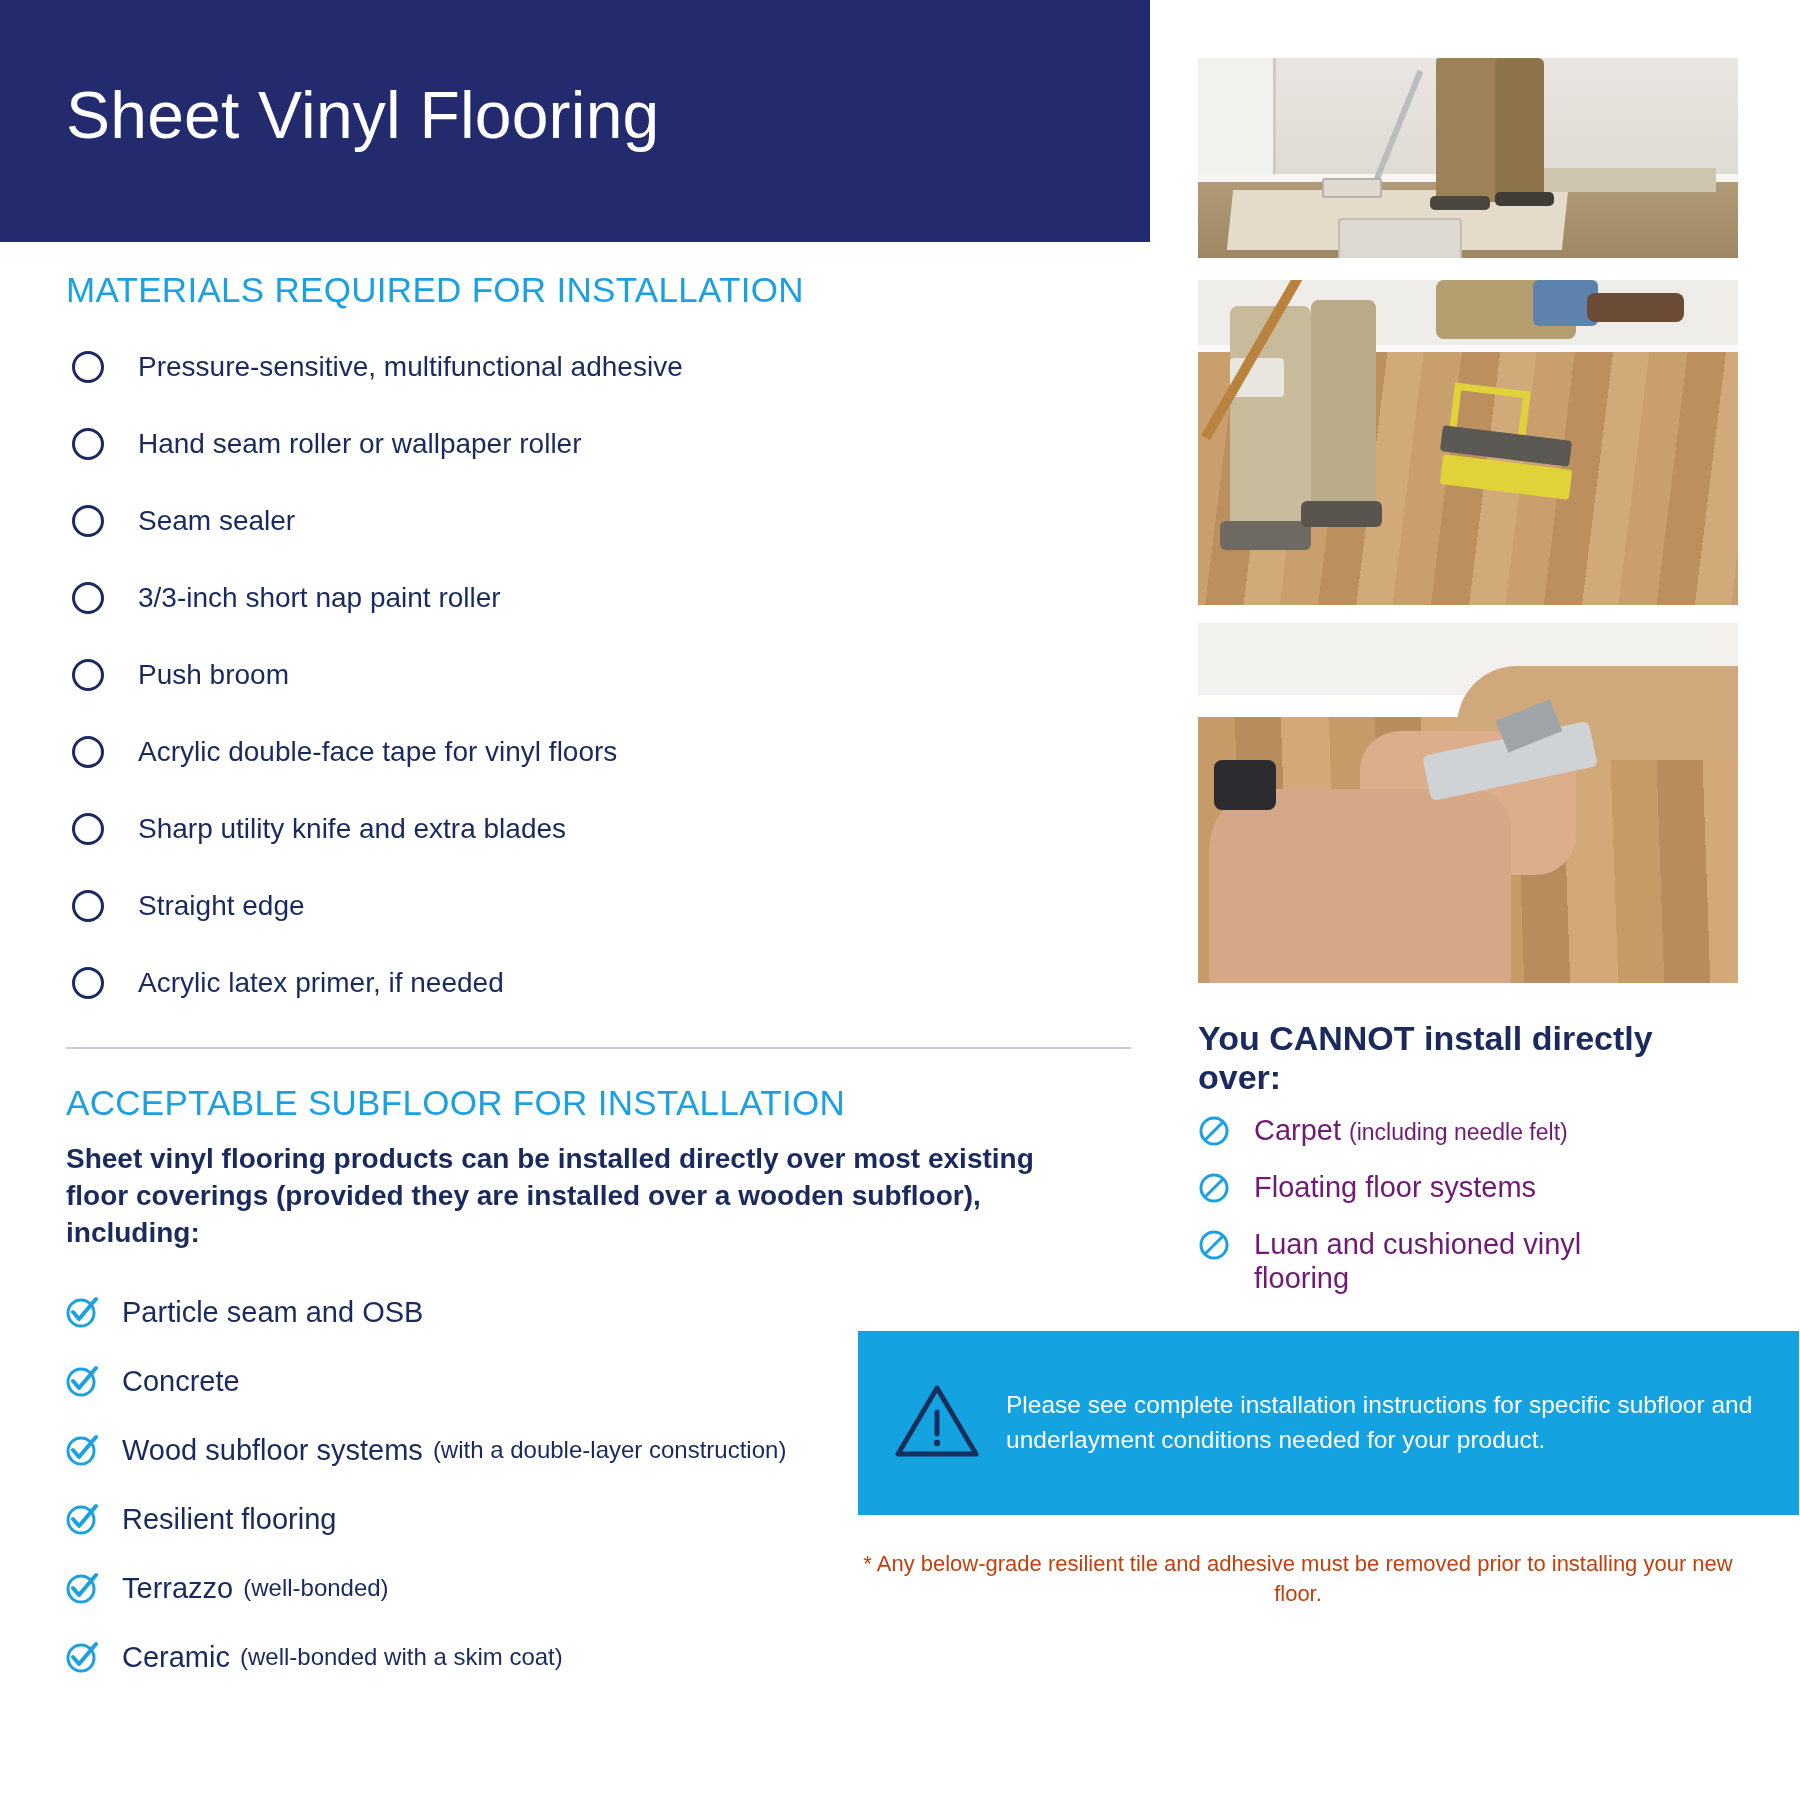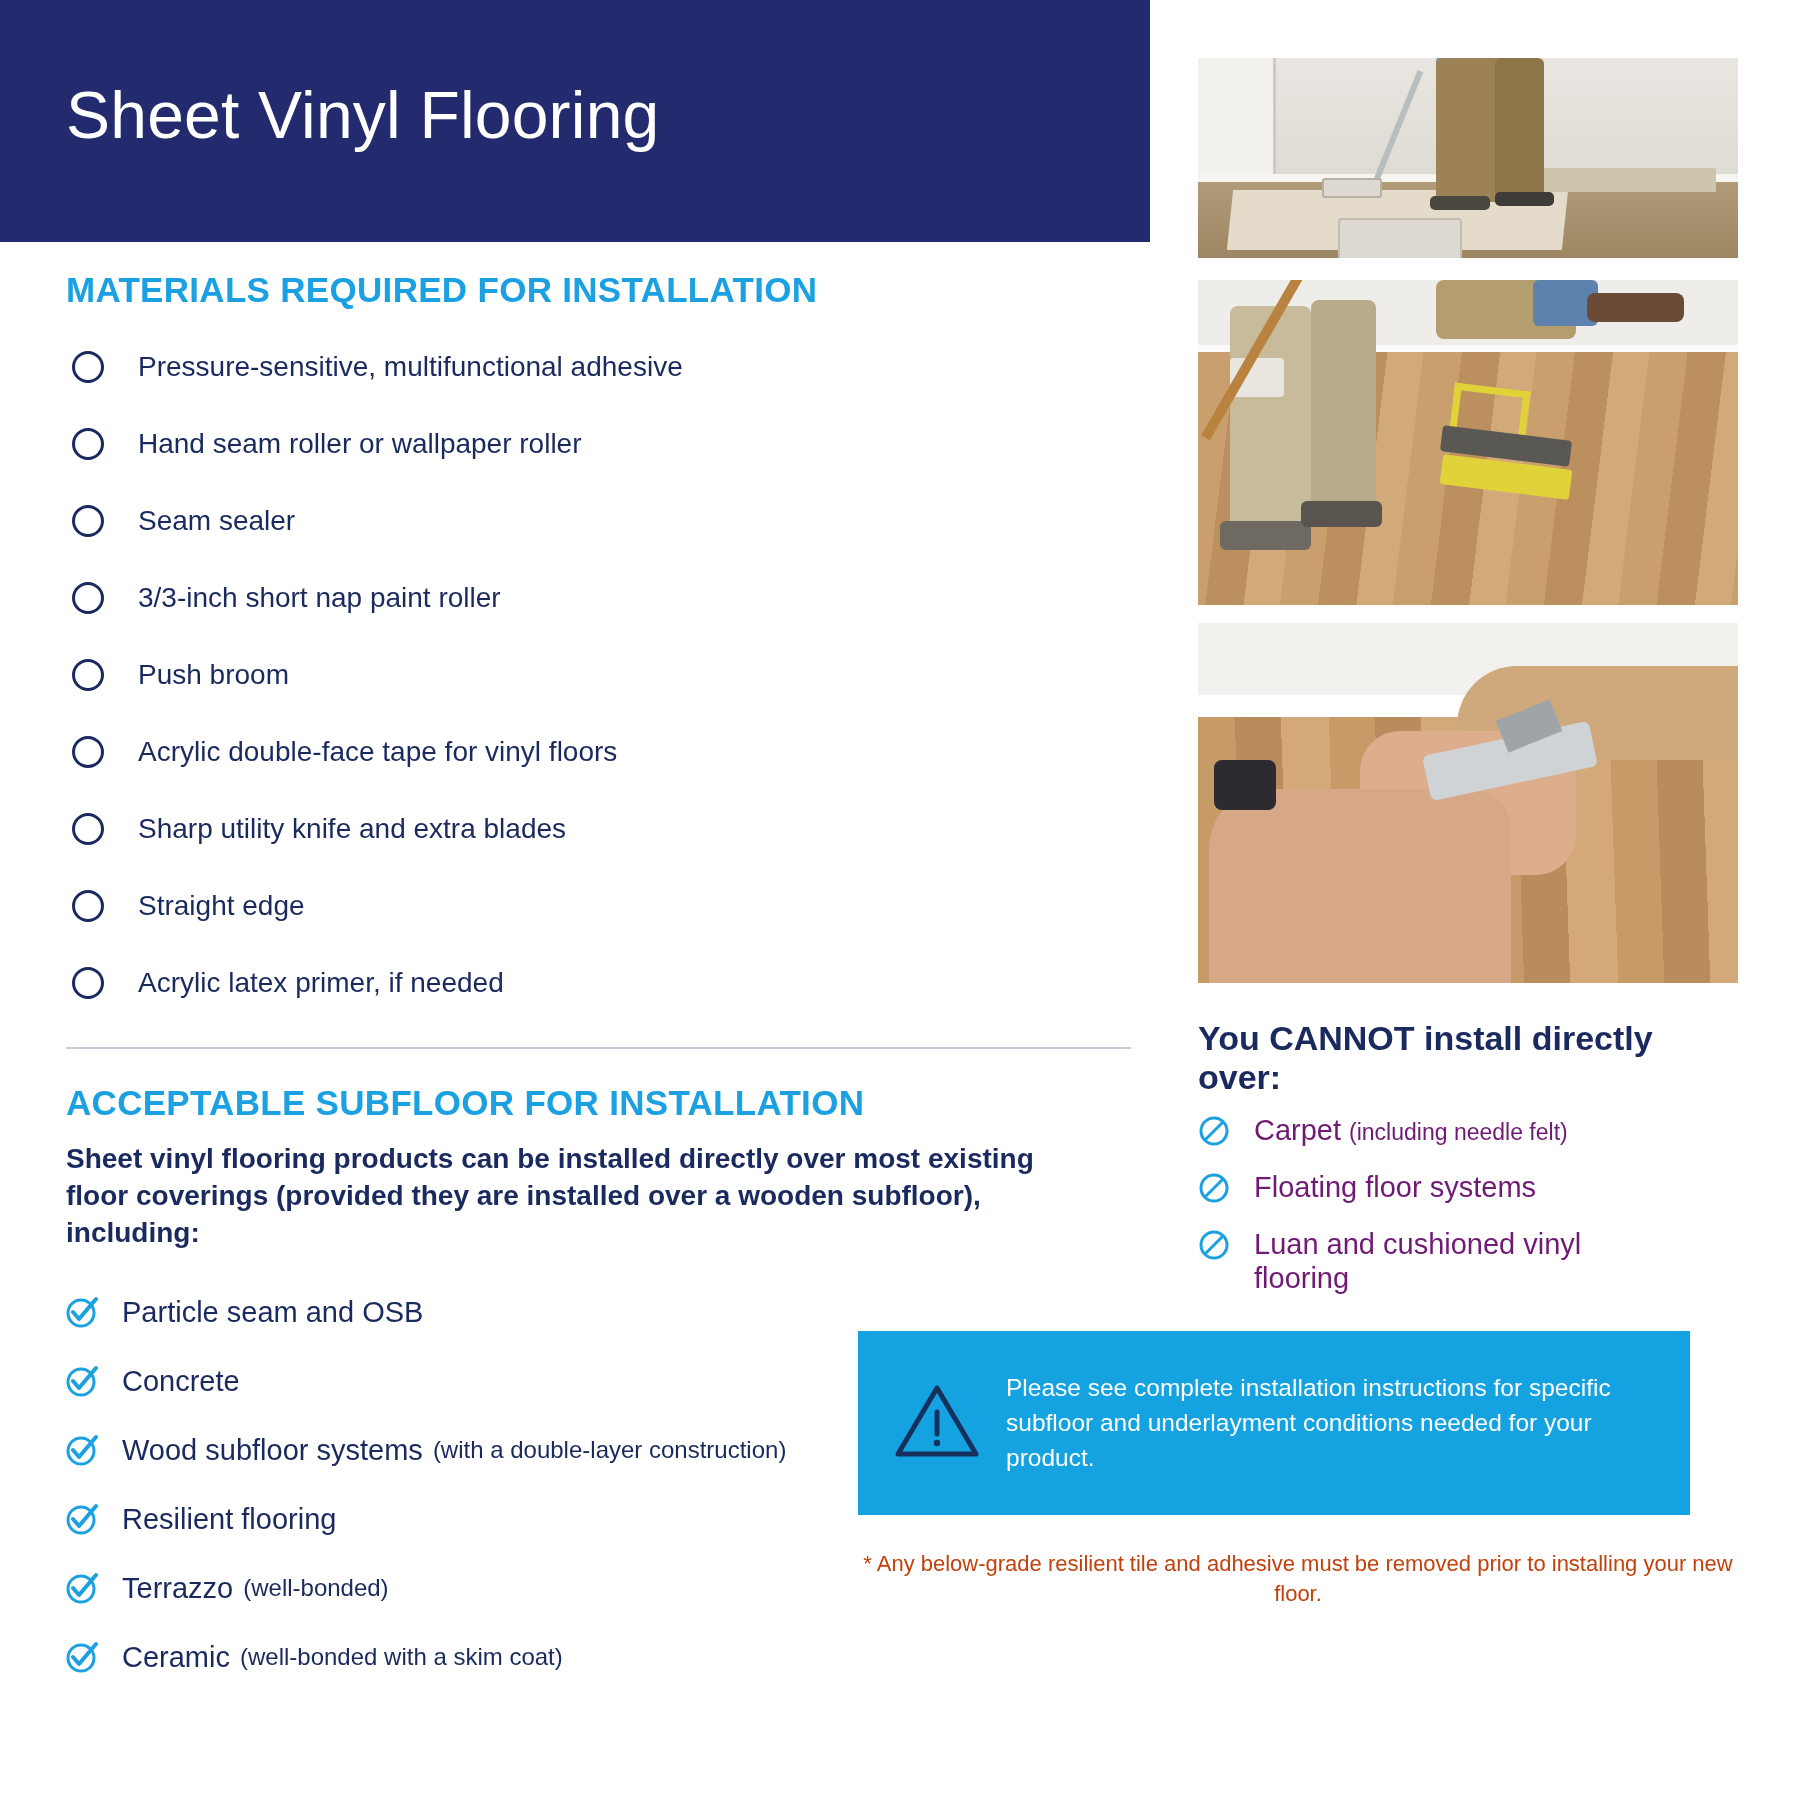--- a/index.html
+++ b/index.html
@@ -38,21 +38,21 @@
 
   
   .left-col {
     position: absolute;
     left: 66px;
     top: 270px;
     width: 1060px;
   }
   .section-heading {
     font-size: 35px;
-    font-weight: bold;
+    font-weight: normal;
     color: #1ba1e2;
     letter-spacing: 0.3px;
     margin: 0 0 18px 0;
   }
 
   .materials-list {
     list-style: none;
     margin: 0;
     padding: 0;
   }
@@ -198,21 +198,21 @@
   .no-icon {
     flex: 0 0 auto;
     width: 32px;
     height: 32px;
     margin-right: 24px;
     margin-top: 2px;
   }
 
   .notice-box {
     margin-top: 35px;
-    width: 832px;
+    width: 941px;
     min-height: 148px;
     background: #14a3e0;
     display: flex;
     align-items: center;
     padding: 18px 0;
     position: relative;
     left: -340px;
   }
   .notice-icon { flex: 0 0 auto; margin: 0 26px 0 36px; }
   .notice-text {

